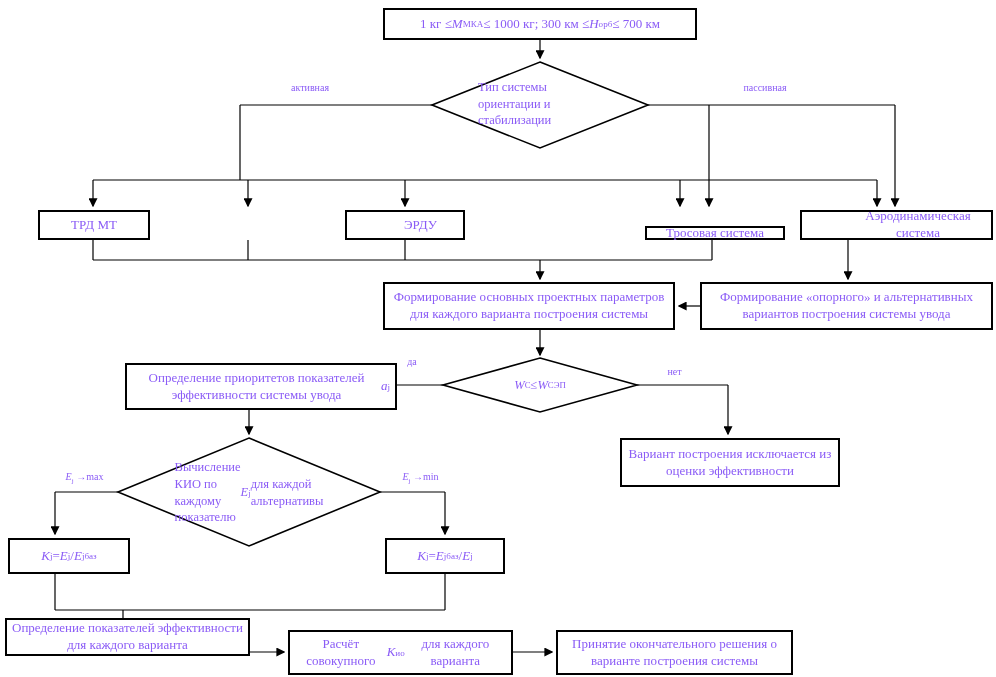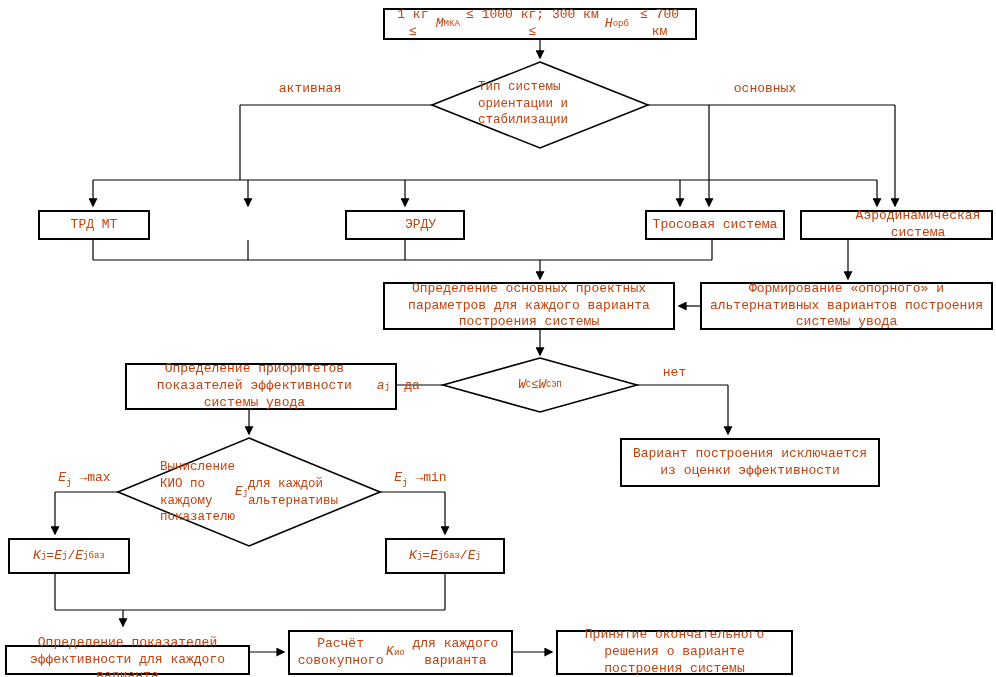--- a/index.html
+++ b/index.html
@@ -1,30 +1,30 @@
 <!DOCTYPE html>
 <html><head>
 <meta charset="utf-8">
 <style>
   html,body{margin:0;padding:0;background:#fff;}
   #stage{
     position:relative;width:996px;height:677px;background:#fff;
-    font-family:Liberation Mono, monospace;color:#c2410c;overflow:hidden;
+    font-family:Liberation Serif, serif;color:#8b5cf6;overflow:hidden;
   }
   #wires{position:absolute;left:0;top:0;width:996px;height:677px;}
   .node{
     position:absolute;border:2px solid #000;background:#fff;box-sizing:border-box;
     display:flex;align-items:center;justify-content:center;text-align:center;
     font-size:13px;line-height:1.3;padding:2px 5px;
   }
   .dtext{
     position:absolute;display:flex;align-items:center;justify-content:center;
     font-size:12.5px;line-height:1.35;
   }
-  .lbl{position:absolute;font-size:13px;text-align:center;line-height:1.1;}
+  .lbl{position:absolute;font-size:10px;text-align:center;line-height:1.1;}
   sub{font-size:70%;line-height:0;}
   i{font-style:italic;}
 </style>
 </head>
 <body>
 
 <div id="stage">
 
   <svg id="wires" viewBox="0 0 996 677" xmlns="http://www.w3.org/2000/svg">
     <defs>
@@ -87,40 +87,40 @@
       <polygon points="540,358 637,385 540,412 443,385"></polygon>
       <polygon points="249,438 380,492 249,546 118,492"></polygon>
     </g>
   </svg>
 
   <div class="node" style="left:383px;top:8px;width:314px;height:32px;">1 кг ≤ <i>M</i><sub>МКА</sub> ≤ 1000 кг; 300 км ≤ <i>H</i><sub>орб</sub> ≤ 700 км</div>
 
   <div class="dtext" style="left:478px;top:66px;width:124px;height:76px;">Тип системы ориентации и стабилизации</div>
 
   <div class="lbl" style="left:250px;top:82px;width:120px;">активная</div>
-  <div class="lbl" style="left:705px;top:82px;width:120px;">основных</div>
+  <div class="lbl" style="left:705px;top:82px;width:120px;">пассивная</div>
 
   <div class="node" style="left:38px;top:210px;width:112px;height:30px;">ТРД МТ</div>
   <div class="node" style="left:345px;top:210px;width:120px;height:30px;padding-left:36px;">ЭРДУ</div>
-  <div class="node" style="left:645px;top:210px;width:140px;height:30px;">Тросовая система</div>
+  <div class="node" style="left:645px;top:226px;width:140px;height:14px;">Тросовая система</div>
   <div class="node" style="left:800px;top:210px;width:193px;height:30px;padding-left:48px;">Аэродинамическая система</div>
 
-  <div class="node" style="left:383px;top:282px;width:292px;height:48px;">Определение основных проектных параметров для каждого варианта построения системы</div>
+  <div class="node" style="left:383px;top:282px;width:292px;height:48px;">Формирование основных проектных параметров для каждого варианта построения системы</div>
   <div class="node" style="left:700px;top:282px;width:293px;height:48px;">Формирование «опорного» и альтернативных вариантов построения системы увода</div>
 
   <div class="dtext" style="left:480px;top:371px;width:120px;height:28px;"><i>W</i><sub>С</sub> ≤ <i>W</i><sub>СЭП</sub></div>
-  <div class="lbl" style="left:398px;top:379px;width:28px;">да</div>
+  <div class="lbl" style="left:398px;top:356px;width:28px;">да</div>
   <div class="lbl" style="left:652px;top:366px;width:45px;">нет</div>
 
   <div class="node" style="left:113px;top:363px;width:272px;height:47px;margin-left:12px;">Определение приоритетов показателей эффективности системы увода <i>a</i><sub>j</sub></div>
-  <div class="node" style="left:620px;top:438px;width:260px;height:49px;">Вариант построения исключается из оценки эффективности</div>
+  <div class="node" style="left:620px;top:438px;width:220px;height:49px;">Вариант построения исключается из оценки эффективности</div>
 
   <div class="dtext" style="left:185px;top:450px;width:128px;height:85px;">Вычисление КИО по каждому показателю <i>E</i><sub>j</sub> для каждой альтернативы</div>
   <div class="lbl" style="left:42px;top:471px;width:85px;"><i>E</i><sub>j</sub> →max</div>
   <div class="lbl" style="left:378px;top:471px;width:85px;"><i>E</i><sub>j</sub> →min</div>
 
   <div class="node" style="left:8px;top:538px;width:122px;height:36px;"><i>K</i><sub>j</sub> = <i>E</i><sub>j</sub> /<i>E</i><sub>jбаз</sub></div>
   <div class="node" style="left:385px;top:538px;width:120px;height:36px;"><i>K</i><sub>j</sub> = <i>E</i><sub>jбаз</sub> /<i>E</i><sub>j</sub></div>
 
-  <div class="node" style="left:5px;top:645px;width:245px;height:30px;">Определение показателей эффективности для каждого варианта</div>
+  <div class="node" style="left:5px;top:618px;width:245px;height:38px;">Определение показателей эффективности для каждого варианта</div>
   <div class="node" style="left:288px;top:630px;width:225px;height:45px;justify-content:flex-end;">Расчёт совокупного <i>K</i><sub>ио</sub> для каждого варианта</div>
   <div class="node" style="left:556px;top:630px;width:237px;height:45px;">Принятие окончательного решения о варианте построения системы</div>
 </div>
 
 </body></html>

